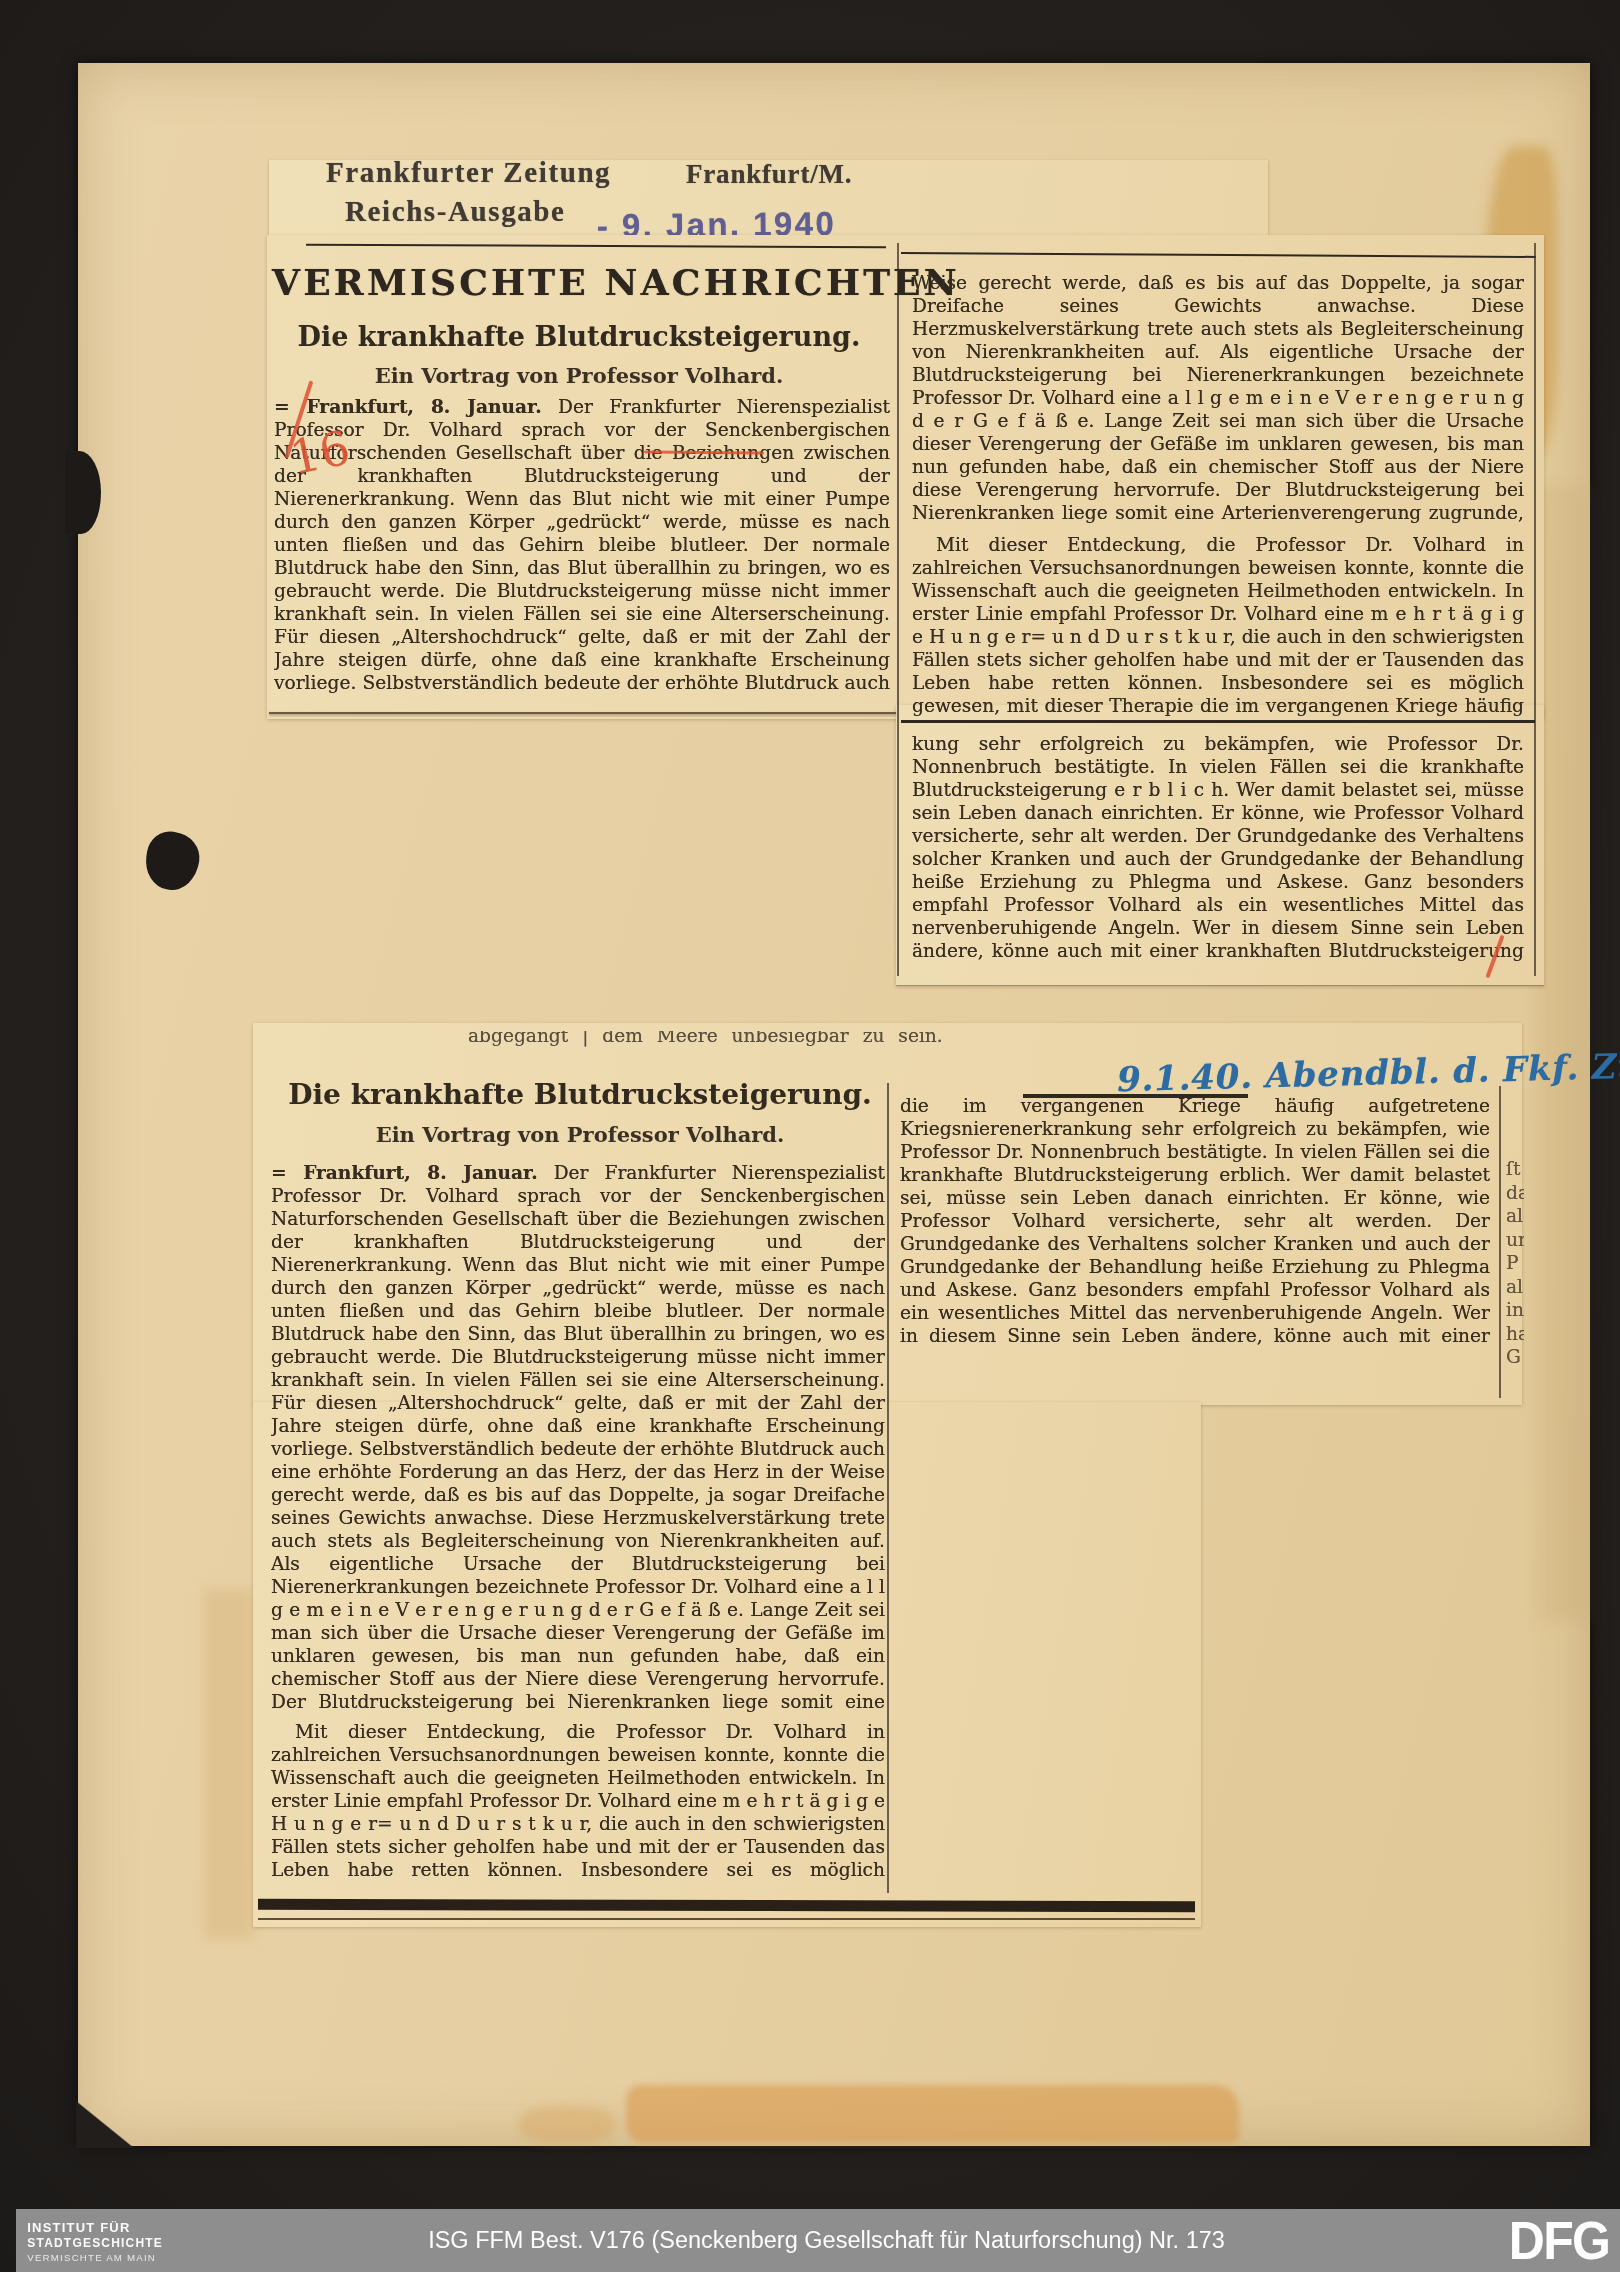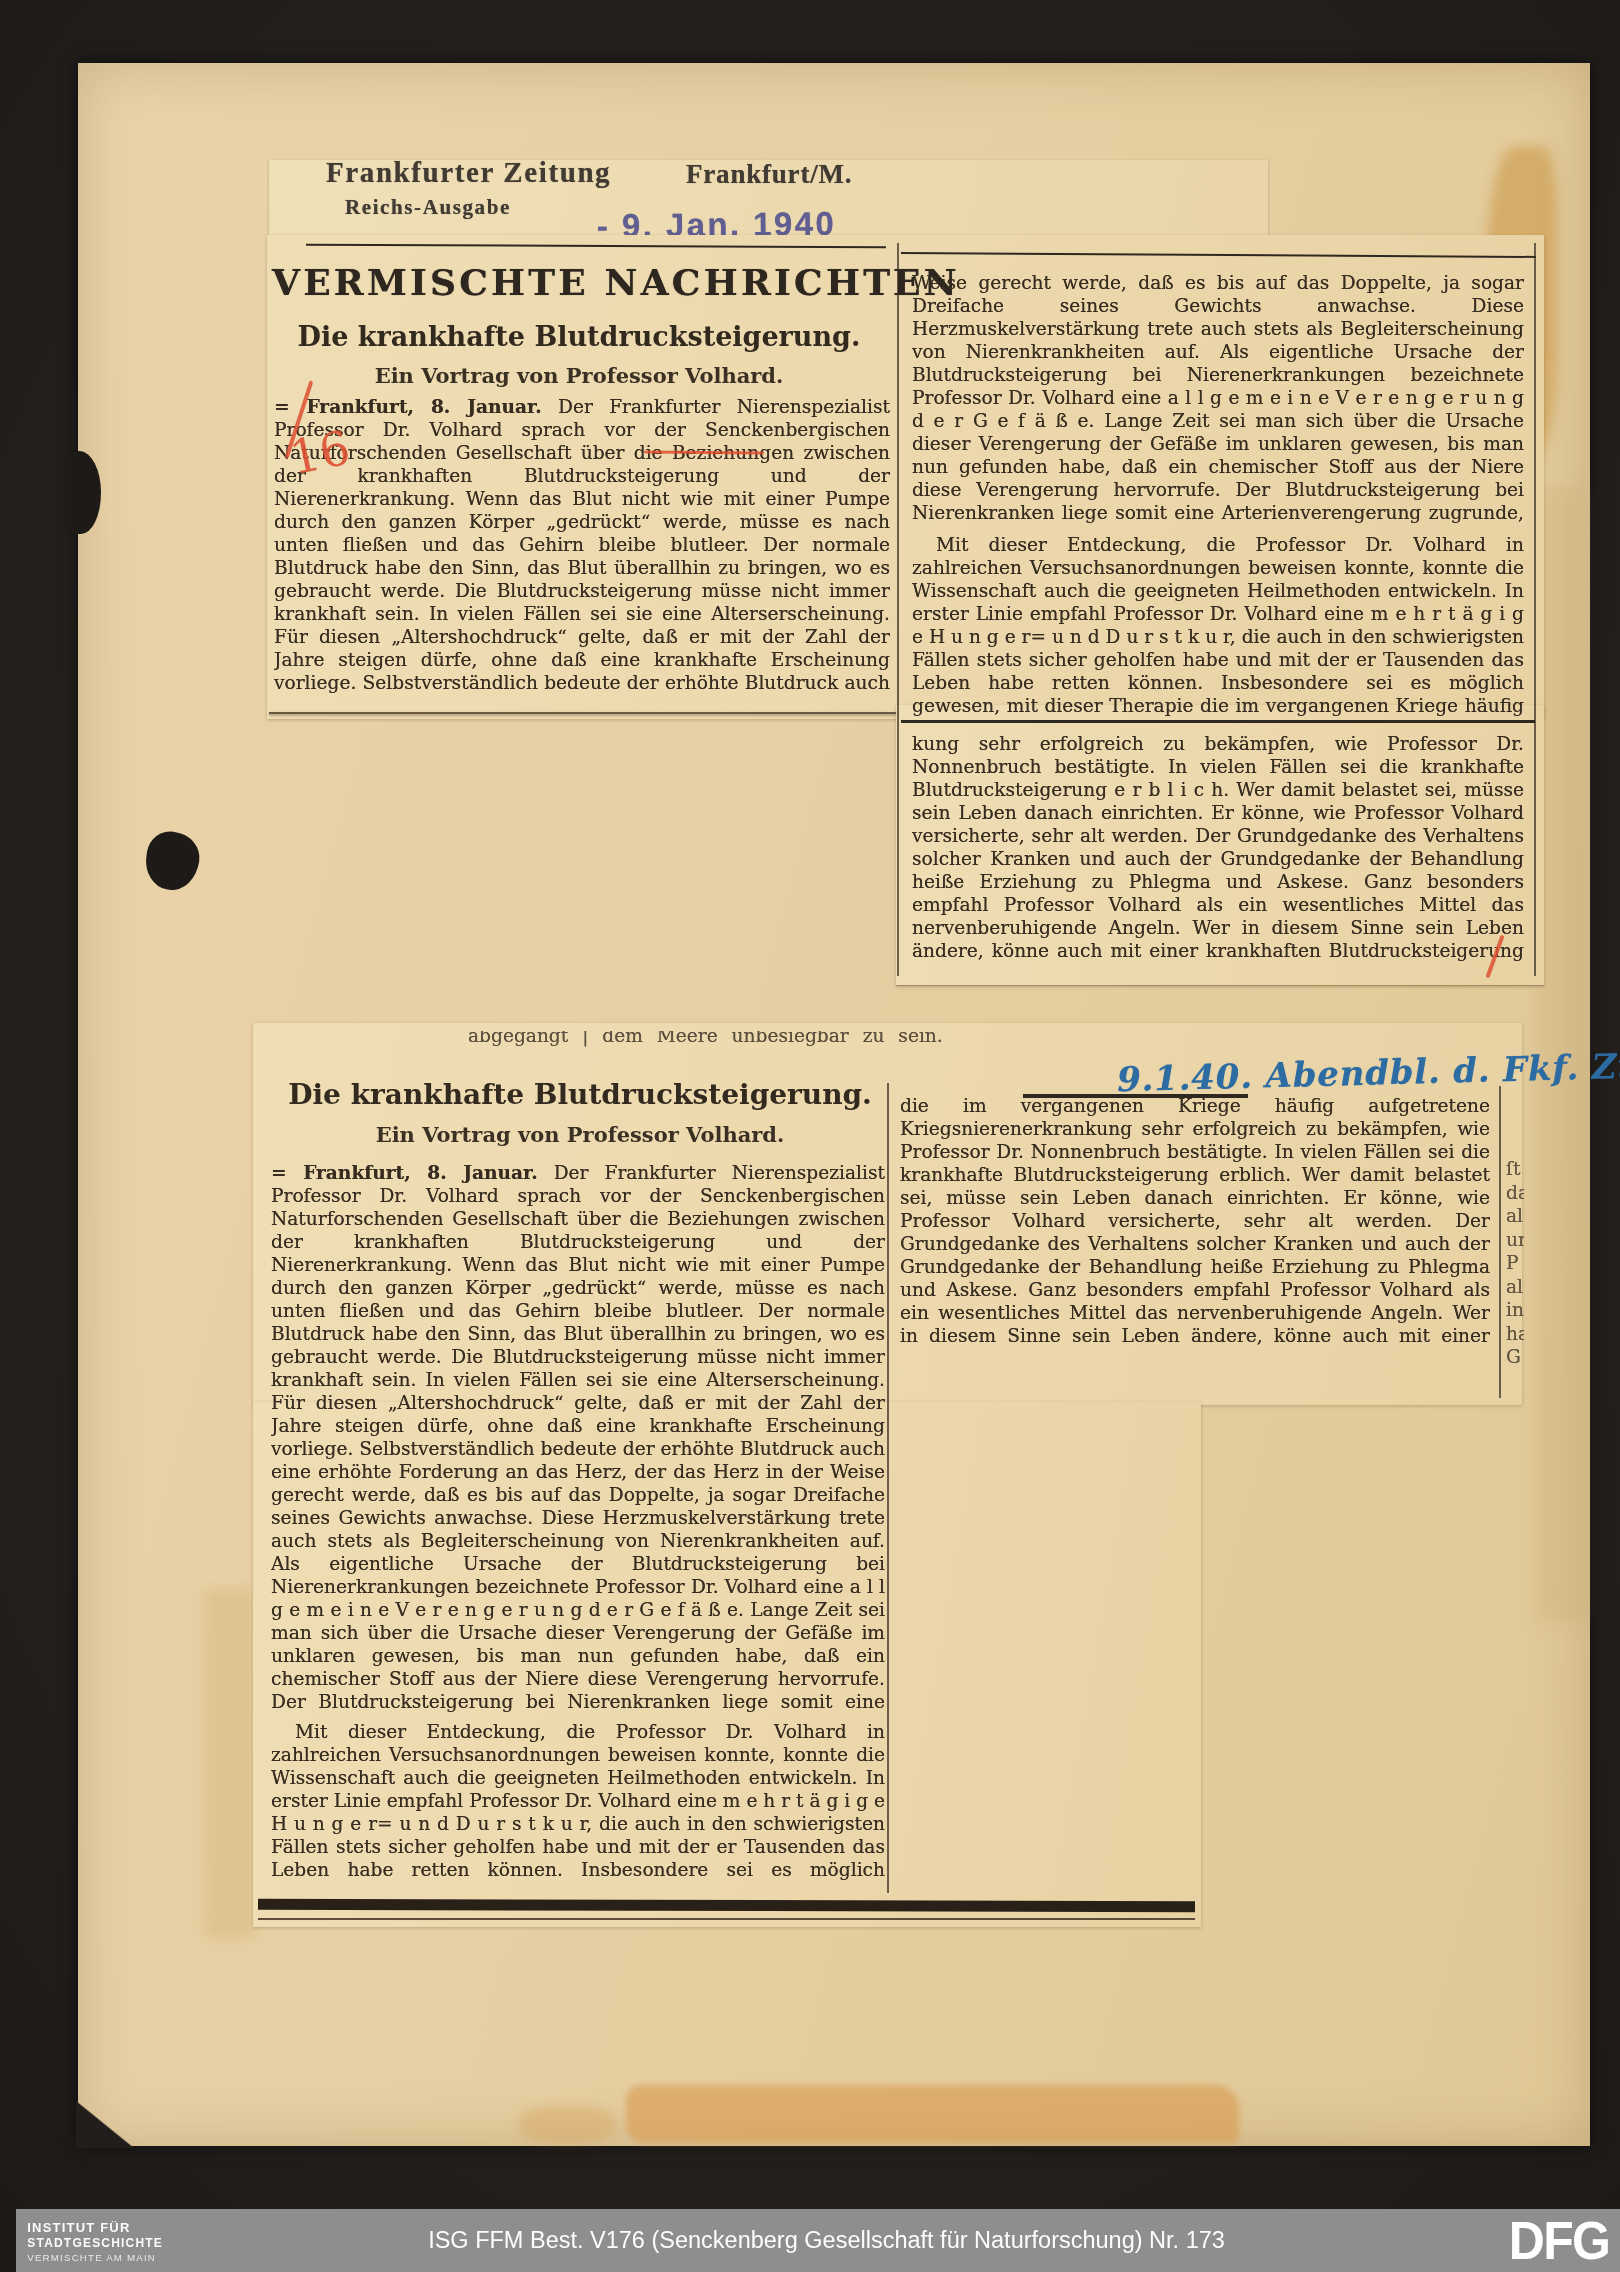--- a/index.html
+++ b/index.html
@@ -48,21 +48,21 @@
   <div class="abs stain" style="left:519px;top:2106px;width:97px;height:37px;background:rgba(216,154,76,.35);
               border-radius:40%;filter:blur(4.9px);"></div>
 
   <div class="abs" style="left:146px;top:832px;width:53px;height:58px;background:#1d1a18;
               border-radius:46% 54% 50% 50% / 42% 46% 58% 54%;transform:rotate(8deg);"></div>
   <div class="abs" style="left:65px;top:451px;width:36px;height:83px;background:#1d1a18;
               border-radius:0 60% 55% 0 / 0 50% 50% 0;"></div>
 
   <div class="abs slip" style="left:269px;top:160px;width:999px;height:78px;"></div>
   <div class="abs stamp-sans" style="left:326px;top:156px;font-size:29px;font-weight:bold;letter-spacing:1.6px;">Frankfurter Zeitung</div>
-  <div class="abs stamp-sans" style="left:345px;top:195px;font-size:21px;font-weight:bold;letter-spacing:1.6px;">Reichs-Ausgabe</div>
+  <div class="abs stamp-sans" style="left:345px;top:195px;font-size:29px;font-weight:bold;letter-spacing:1.6px;">Reichs-Ausgabe</div>
   <div class="abs stamp-sans" style="left:686px;top:159px;font-size:27px;font-weight:bold;letter-spacing:0.8px;">Frankfurt/M.</div>
   <div class="abs" style="left:597px;top:206px;font-family:'Liberation Sans',sans-serif;font-size:33px;
               font-weight:bold;letter-spacing:2.4px;color:#615e92;text-shadow:0 0 0.8px rgba(97,94,146,.7);
               transform:rotate(-0.6deg);">- 9. Jan. 1940</div>
 
   <div class="abs clip" style="left:267px;top:235px;width:1277px;height:484px;"></div>
   <div class="abs clip" style="left:896px;top:705px;width:648px;height:280px;border-bottom:0.8px solid rgba(110,88,55,.6);"></div>
 
   <div class="abs rule" style="left:306px;top:245px;width:580px;height:2.4px;transform:rotate(0.25deg);"></div>
   <div class="abs rule" style="left:901px;top:254px;width:635px;height:2.4px;transform:rotate(0.35deg);"></div>

